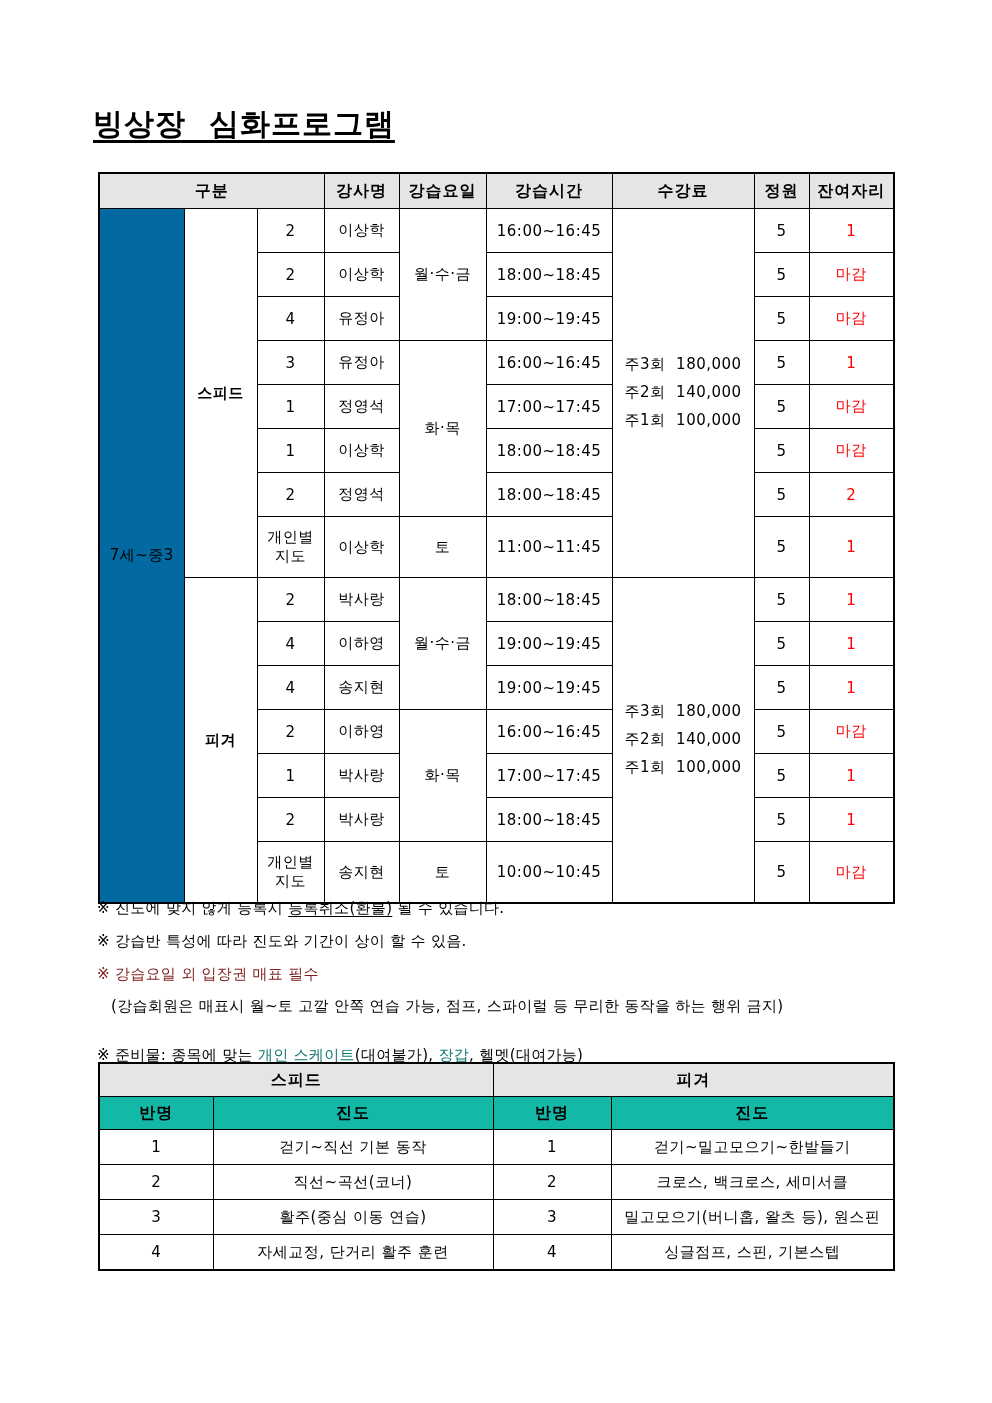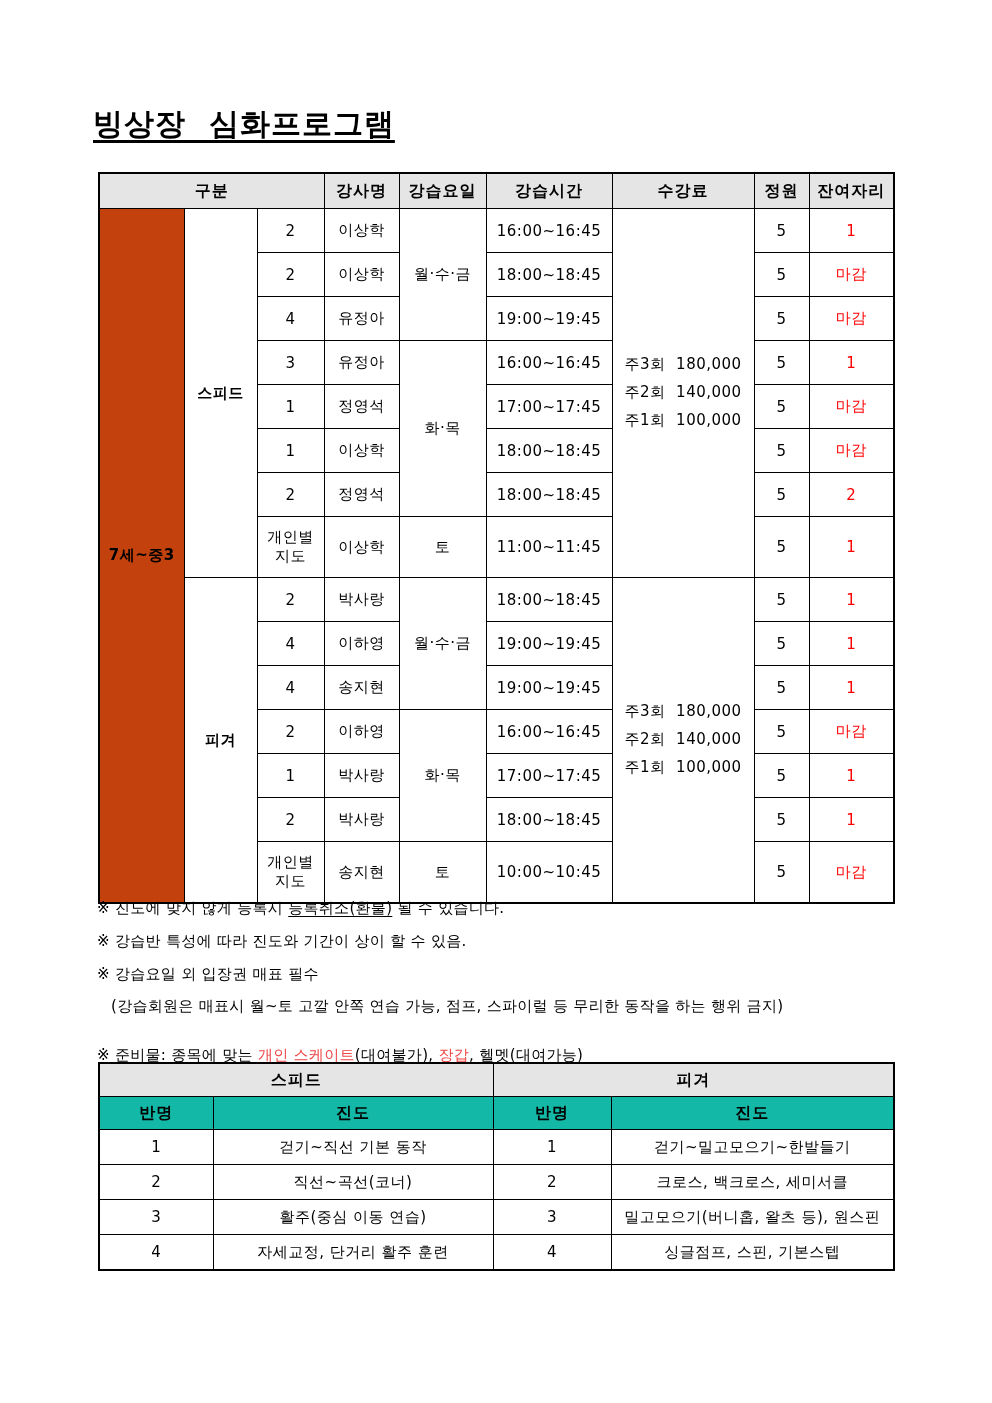--- a/index.html
+++ b/index.html
@@ -15,33 +15,33 @@
   }
   .subtitle { margin-left:28px; font-size:13.5px; font-weight:700; padding-bottom:6px; white-space:nowrap; letter-spacing:-0.2px; }
   .subtitle .blue { color:#2222cc; }
   
   table { border-collapse:collapse; table-layout:fixed; }
   td,th { border:1px solid #000; text-align:center; vertical-align:middle; overflow:hidden; padding:0; }
   .program { position:absolute; left:98px; top:172px; width:795px; border:2px solid #000; }
   .program thead th { background:#e5e5e5; height:34px; font-size:16px; font-weight:700; letter-spacing:1px; }
   .program tbody td { font-size:15px; height:43px; letter-spacing:0.5px; }
   .program tr.tall td { height:60px; }
-  td.age  { background:#c2410c; font-weight:700; font-size:16px; }
+  td.age  { background:#0369a1; font-weight:400; font-size:16px; }
   td.sport{ font-weight:700; font-size:16px; letter-spacing:1px; }
   td.fee  { text-align:left; padding-left:12px; }
   td.fee div { white-space:pre; line-height:1.85; font-size:15px; }
   td.rem  { color:#ff0000; }
   td.lvl-pre { white-space:pre-line; line-height:1.3; }
   
   .notes { position:absolute; left:97px; top:899px; width:816px; font-size:15px; letter-spacing:0.3px; }
   .note { margin:0 0 14px 0; line-height:1.25; }
   .note .u { text-decoration:underline; text-underline-offset:3px; }
-  .note.red { color:#000000; }
+  .note.red { color:#7f1d1d; }
   .note.indent { padding-left:14px; margin-bottom:30px; }
-  .red-inline { color:#ef4444; }
+  .red-inline { color:#0f766e; }
   
   .progress { position:absolute; left:98px; top:1062px; width:795px; border:2px solid #000; }
   .progress th { height:32px; font-size:16px; font-weight:700; letter-spacing:1px; }
   .progress tr.ph1 th { background:#e5e5e5; }
   .progress tr.ph2 th { background:#14b8a6; }
   .progress td { height:34px; font-size:15px; letter-spacing:0.5px; }
 </style>
 </head>
 <body>
 

